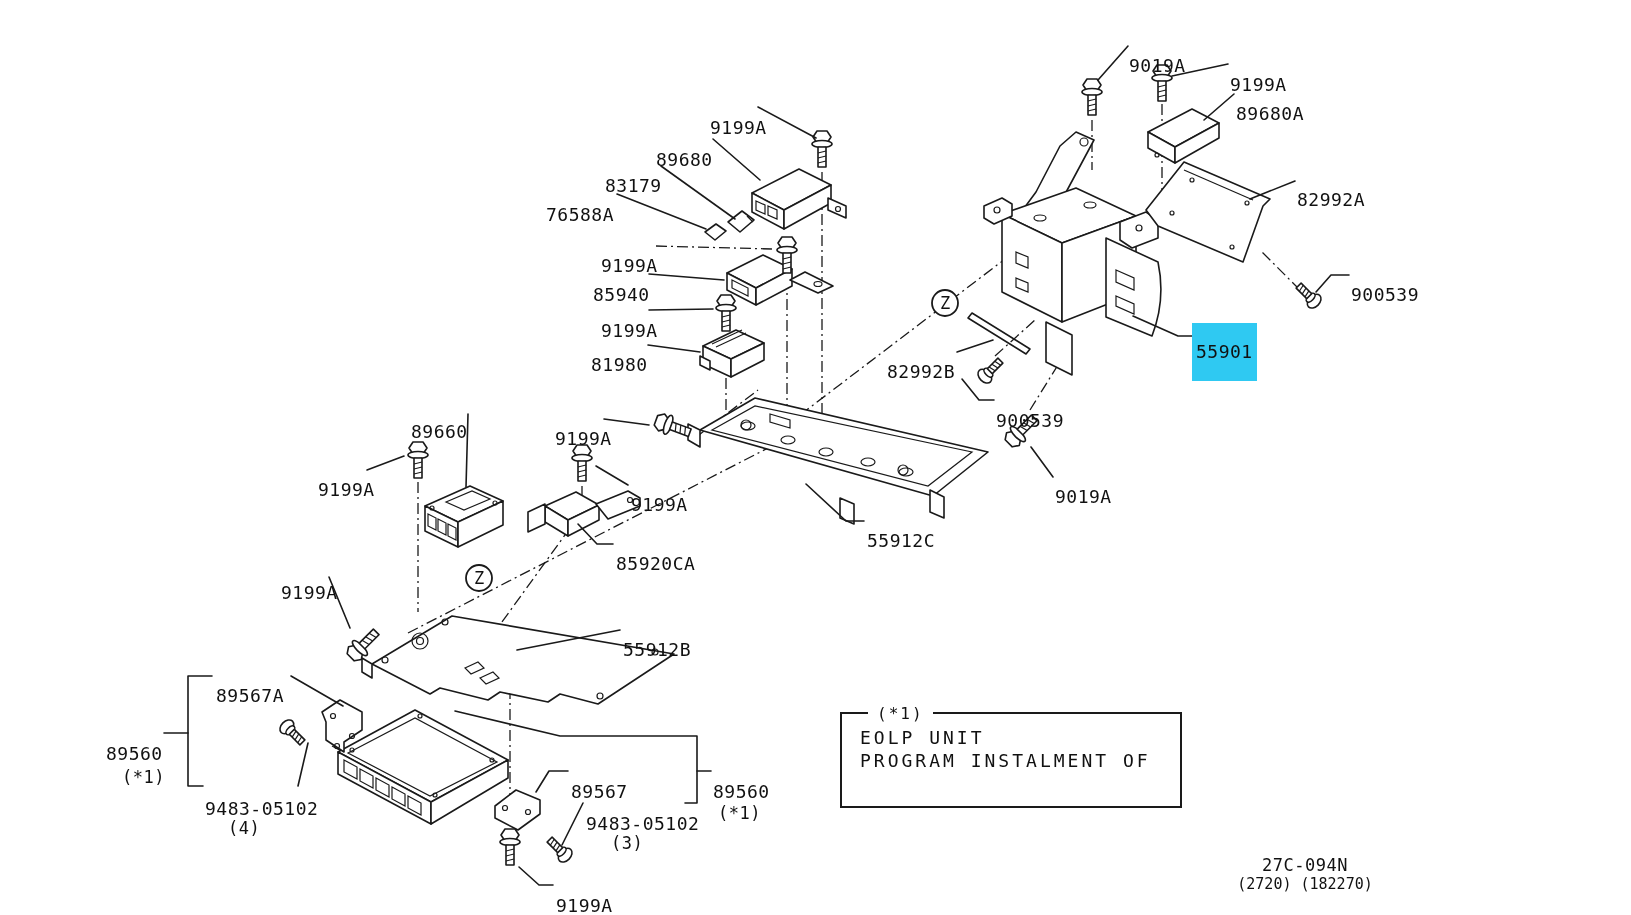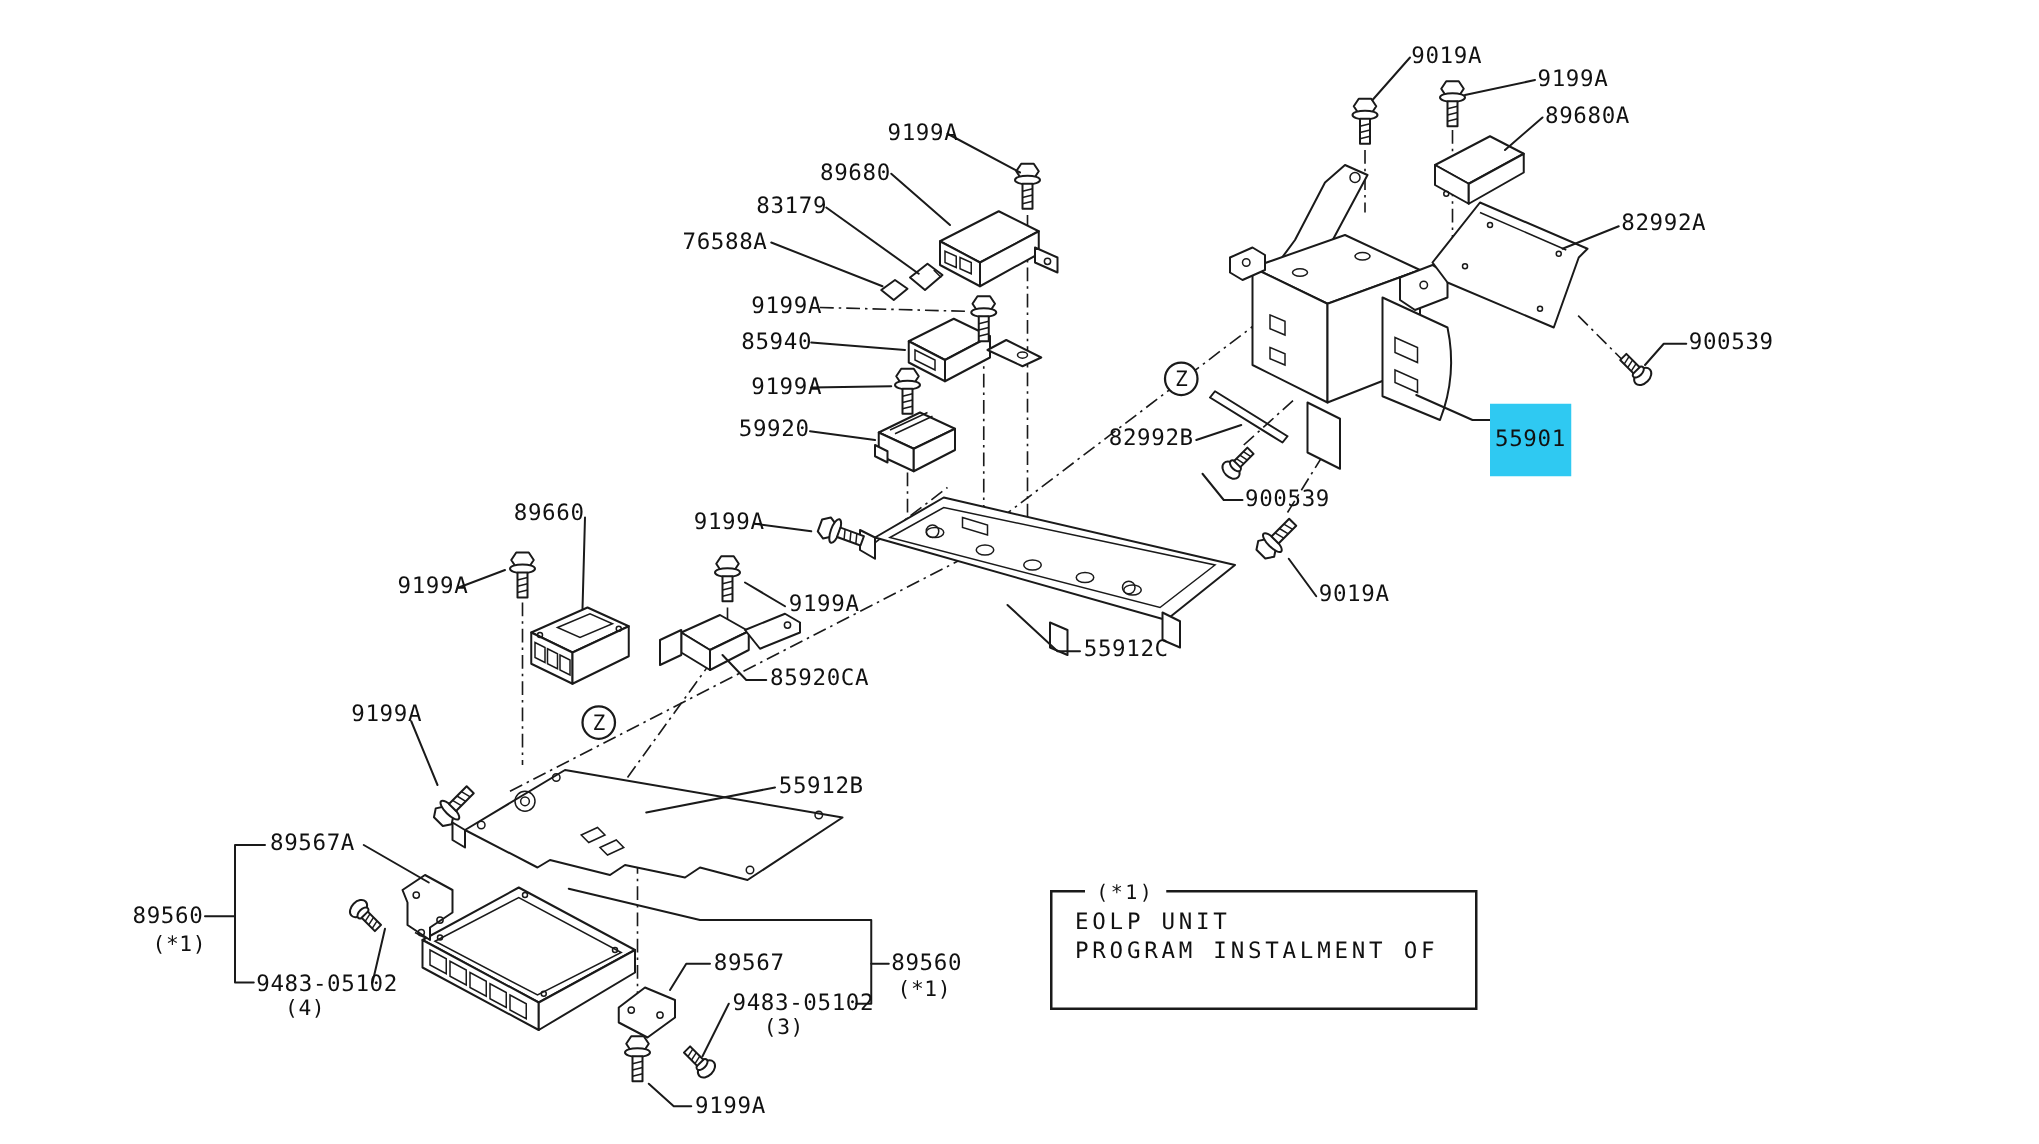--- a/index.html
+++ b/index.html
@@ -1,19 +1,19 @@
 <!DOCTYPE html>
 <html><head>
 <meta charset="utf-8">
 <style>
   html,body{margin:0;padding:0;background:#fff;}
   #stage{position:relative;width:1631px;height:915px;background:#ffffff;overflow:hidden;
          font-family:"DejaVu Sans Mono", monospace;}
   #art{position:absolute;left:0;top:0;}
-  .lbl{position:absolute;font-size:18px;letter-spacing:.5px;color:#111;white-space:nowrap;line-height:1;}
+  .lbl{position:absolute;font-size:18px;letter-spacing:.5px;color:#111;white-space:nowrap;line-height:1;margin-top:21px;}
   .sub{font-size:17px;}
   .hl{padding:20px 4px;margin:-3px -4px;}
   svg .ln{fill:none;stroke:#1a1a1a;stroke-width:1.6;stroke-linejoin:round;stroke-linecap:round;}
   svg .th{fill:none;stroke:#1a1a1a;stroke-width:1.2;}
   svg .fw{fill:#ffffff;stroke:#1a1a1a;stroke-width:1.6;stroke-linejoin:round;}
   svg .dd{fill:none;stroke:#1a1a1a;stroke-width:1.3;stroke-dasharray:11 4 2 4;}
   svg .zc{fill:#ffffff;stroke:#1a1a1a;stroke-width:1.8;}
   svg text.zt{font-family:"DejaVu Sans Mono",monospace;font-size:17px;fill:#111;}
   #footnote-box{position:absolute;left:840px;top:712px;width:342px;height:96px;
     border:2px solid #1a1a1a;box-sizing:border-box;}
@@ -291,21 +291,21 @@
 <div class="lbl" style="left:887px;top:342px">82992B</div>
 <div class="lbl" style="left:996px;top:391px">900539</div>
 <div class="lbl" style="left:1055px;top:467px">9019A</div>
 <div class="lbl" style="left:710px;top:98px">9199A</div>
 <div class="lbl" style="left:656px;top:130px">89680</div>
 <div class="lbl" style="left:605px;top:156px">83179</div>
 <div class="lbl" style="left:546px;top:185px">76588A</div>
 <div class="lbl" style="left:601px;top:236px">9199A</div>
 <div class="lbl" style="left:593px;top:265px">85940</div>
 <div class="lbl" style="left:601px;top:301px">9199A</div>
-<div class="lbl" style="left:591px;top:335px">59920</div>
+<div class="lbl" style="left:591px;top:335px">81980</div>
 <div class="lbl" style="left:555px;top:409px">9199A</div>
 <div class="lbl" style="left:631px;top:475px">9199A</div>
 <div class="lbl" style="left:616px;top:534px">85920CA</div>
 <div class="lbl" style="left:867px;top:511px">55912C</div>
 <div class="lbl" style="left:411px;top:402px">89660</div>
 <div class="lbl" style="left:318px;top:460px">9199A</div>
 <div class="lbl" style="left:281px;top:563px">9199A</div>
 <div class="lbl" style="left:623px;top:620px">55912B</div>
 <div class="lbl" style="left:216px;top:666px">89567A</div>
 <div class="lbl" style="left:106px;top:724px">89560</div>
@@ -320,14 +320,18 @@
 <div class="lbl" style="left:556px;top:876px">9199A</div>
 
 <div id="footnote-box">
   <span id="footnote-title">(*1)</span>
   <div id="footnote-lines">
     <div class="fn-line">EOLP UNIT</div>
     <div class="fn-line">PROGRAM INSTALMENT OF</div>
   </div>
 </div>
 
-
+<div id="doc-code">
+  <div class="l1">27C-094N</div>
+  <div class="l2">(2720) (182270)</div>
 </div>
 
+</div>
+
 </body></html>

